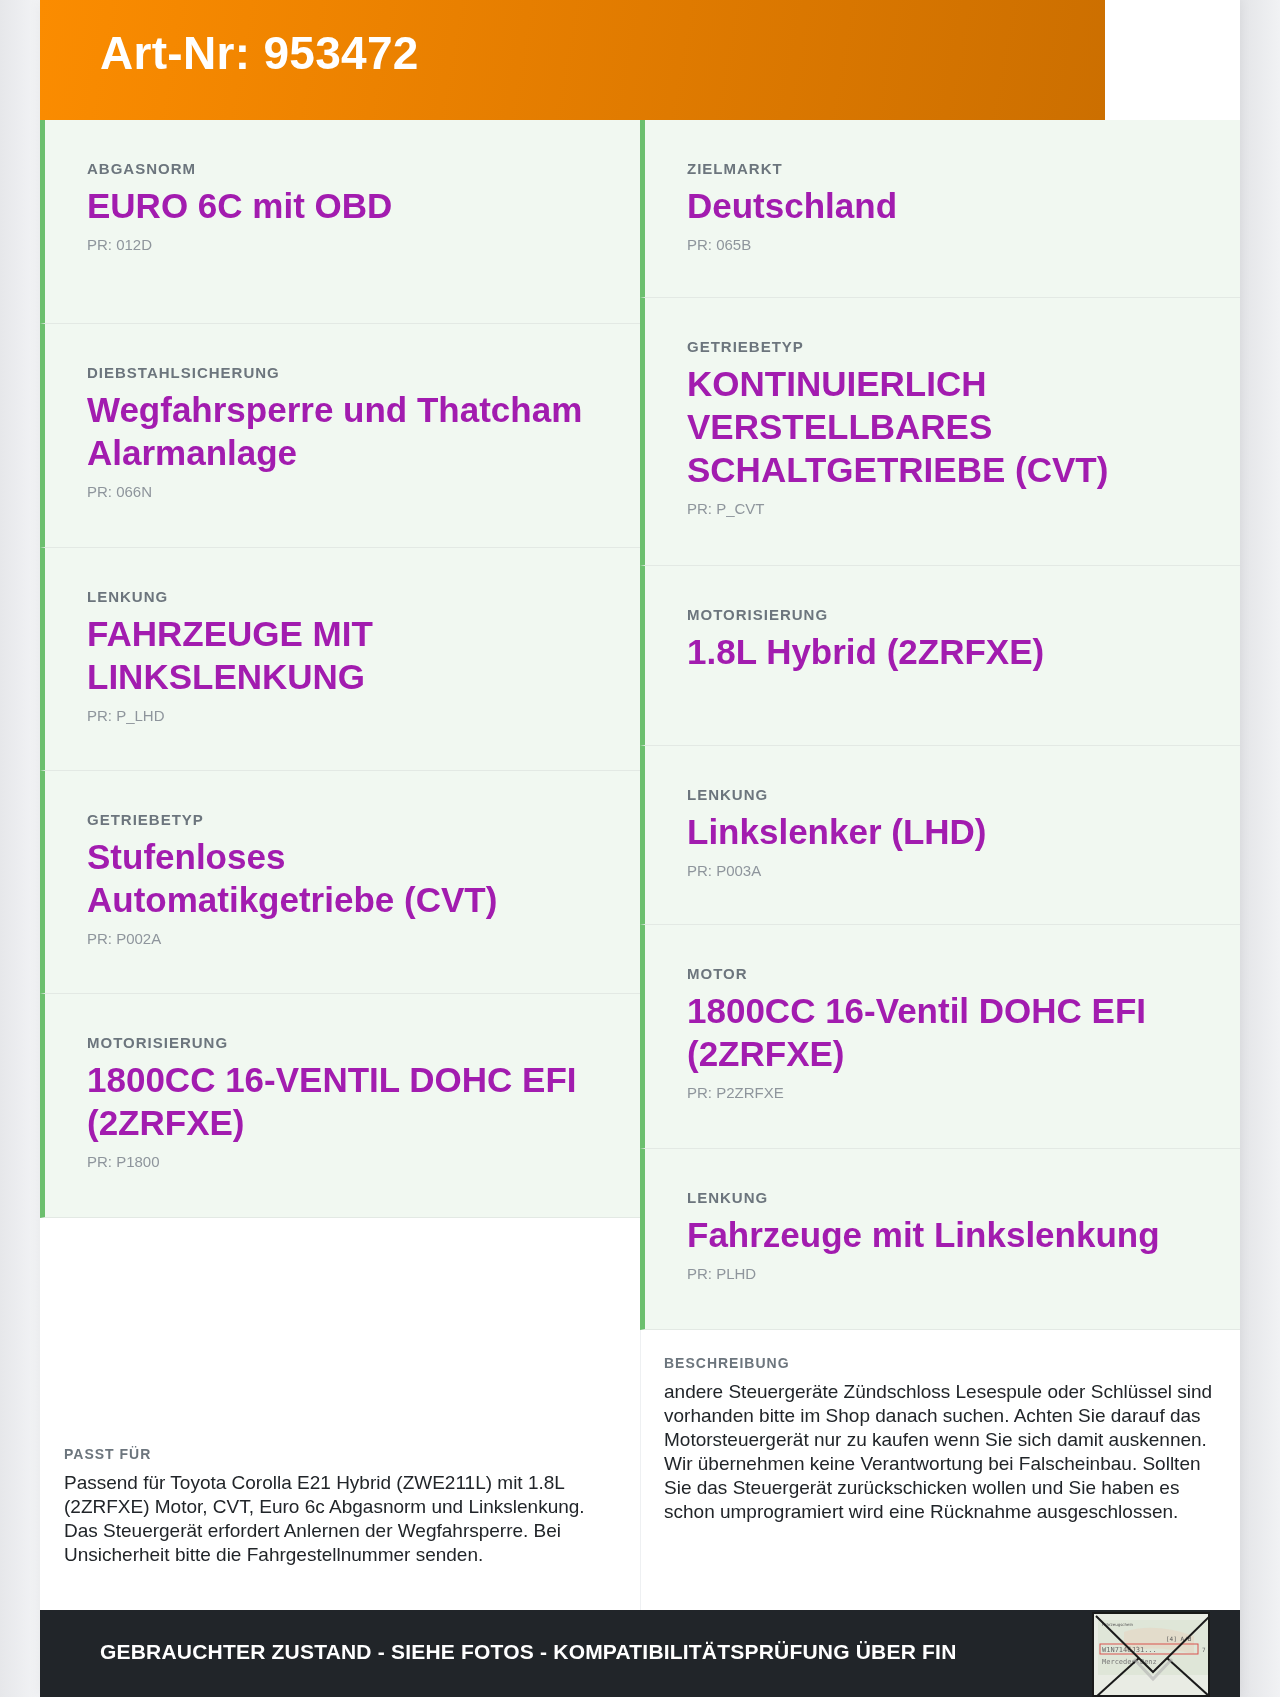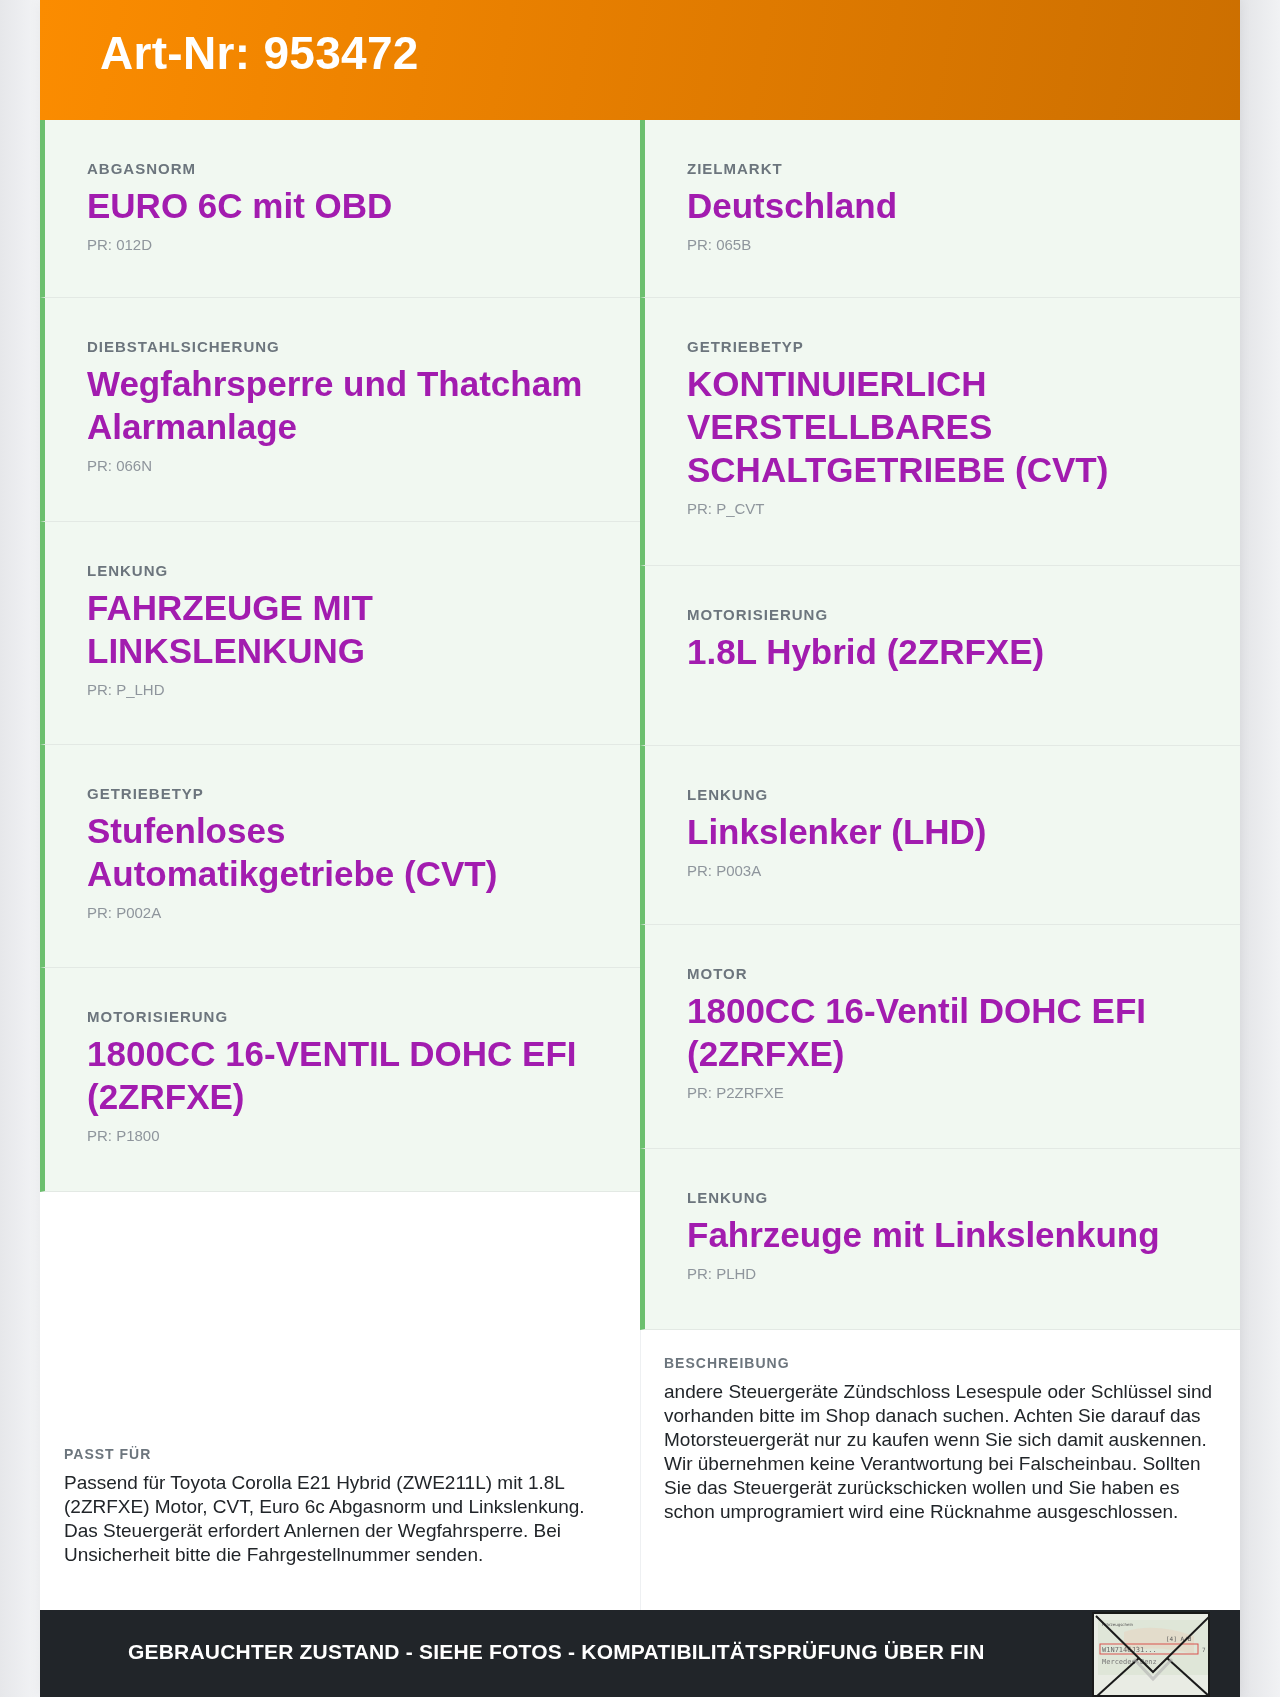--- a/index.html
+++ b/index.html
@@ -8,21 +8,21 @@
     background: linear-gradient(90deg, #e6e7ea 0px, #f3f4f6 40px, #f3f4f6 1238px, #e3e4e7 1240px, #f1f2f4 1280px);
     font-family: "Liberation Sans", "DejaVu Sans", sans-serif;
     color: #212529;
   }
   .page {
     position: absolute; left: 40px; top: 0; width: 1200px; height: 1697px;
     background: #ffffff;
     box-shadow: 0 0 12px rgba(0,0,0,0.06);
   }
   .header {
-    position: absolute; left: 0; top: 0; width: 1200px; height: 120px;
+    position: absolute; left: 0; top: 0; width: 1065px; height: 120px;
     background: linear-gradient(100deg, #fb8c00 0%, #e67e00 45%, #cc6f00 100%);
   }
   .header h1 {
     position: absolute; left: 60px; top: 26px;
     font-size: 46px; font-weight: 700; color: #ffffff; letter-spacing: 0.3px;
     font-family: "Liberation Sans", sans-serif;
   }
   .col { position: absolute; top: 120px; width: 600px; }
   .col.left { left: 0; }
   .col.right { left: 600px; }
@@ -59,38 +59,37 @@
     position: absolute; left: 600px; top: 1330px; width: 1px; height: 280px; background: #eef0f2;
   }
   .footer {
     position: absolute; left: 0; top: 1610px; width: 1200px; height: 87px;
     background: #212529;
   }
   .footer .msg {
     position: absolute; left: 60px; top: 30px;
     color: #ffffff; font-size: 21px; font-weight: 700; letter-spacing: 0.2px;
     font-family: "Liberation Sans", sans-serif;
-    margin-left: 28px;
   }
   .fin-thumb {
     position: absolute; left: 1052px; top: 1612px; width: 118px; height: 85px;
     background: #eeeeea; border: 2px solid #1a1a1a; overflow: hidden;
   }
 </style>
 </head>
 <body>
 
 <div class="page">
 
   <div class="header">
     <h1>Art-Nr: 953472</h1>
   </div>
 
   <div class="col left">
-    <div class="card" style="height:178px">
+    <div class="card" style="height:204px">
       <div class="label">ABGASNORM</div>
       <div class="value">EURO 6C mit OBD</div>
       <div class="pr">PR: 012D</div>
     </div>
     <div class="card" style="height:224px">
       <div class="label">DIEBSTAHLSICHERUNG</div>
       <div class="value">Wegfahrsperre und Thatcham Alarmanlage</div>
       <div class="pr">PR: 066N</div>
     </div>
     <div class="card" style="height:223px">

